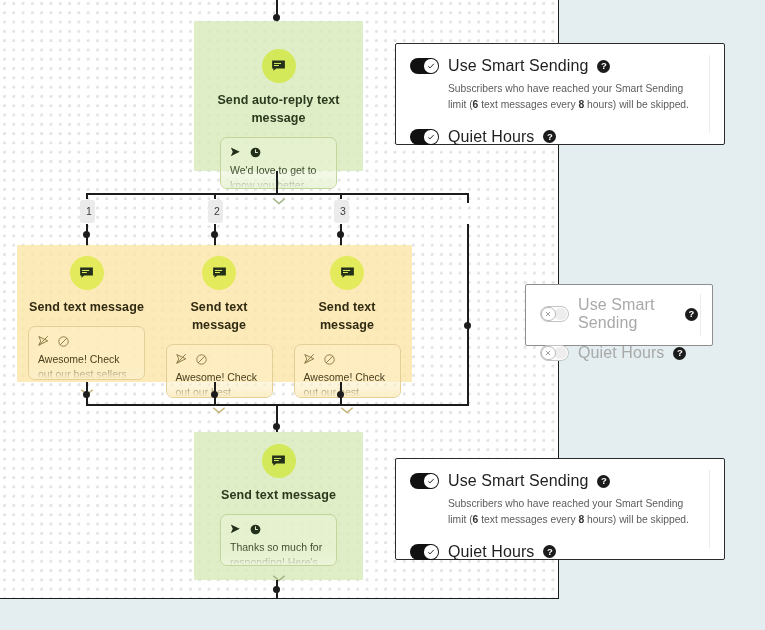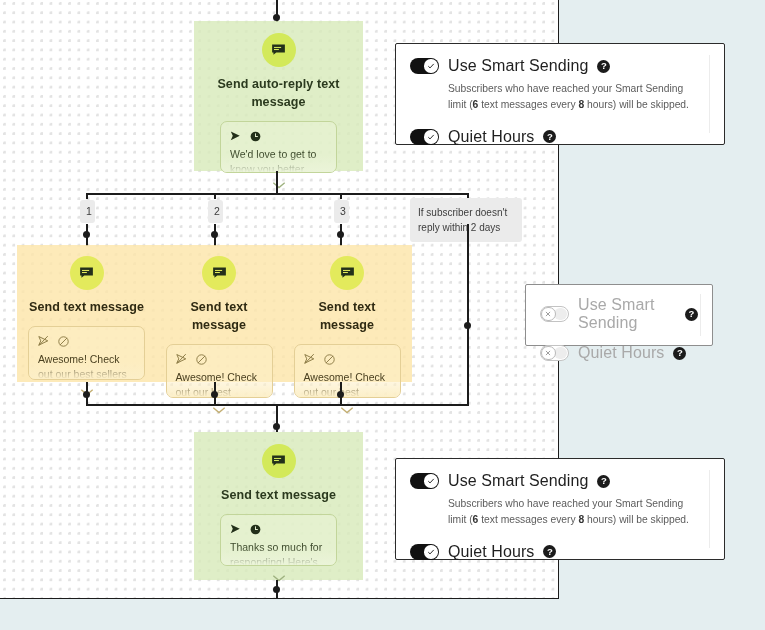--- a/index.html
+++ b/index.html
@@ -189,21 +189,21 @@
 </head>
 <body>
 
 <div id="canvas">
 
   <div class="ln vln" style="left:276px;top:0px;height:22px;"></div>
   <div class="dot" style="left:273px;top:14px;"></div>
 
   <div class="node green" style="left:194px;top:21px;width:169px;height:150px;">
     <div class="band"></div>
-    <div class="node-inner" style="padding-top:12px;">
+    <div class="node-inner" style="padding-top:28px;">
       <div class="node-icon">
         <svg width="15" height="15" viewBox="0 0 16 16">
             <path d="M1.2 1.6h13.6v8.4H5.6L2.6 12.6V10H1.2z" fill="#23301a"></path>
             <rect x="3.2" y="4.2" width="7.6" height="1.1" fill="#d3e95a"></rect>
             <rect x="3.2" y="6.4" width="5.2" height="1.1" fill="#d3e95a"></rect>
           </svg>
       </div>
       <div class="node-title">Send auto-reply text message</div>
       <div class="msg-box" style="width:117px;height:52px;position:relative;">
         <div class="msg-icons">
@@ -232,21 +232,20 @@
   <div class="ln hln" style="left:86px;top:193px;width:382px;"></div>
 
   <div class="ln vln" style="left:86px;top:193px;height:6px;"></div>
   <div class="ln vln" style="left:214px;top:193px;height:6px;"></div>
   <div class="ln vln" style="left:340px;top:193px;height:6px;"></div>
   <div class="ln vln" style="left:467px;top:193px;height:10px;"></div>
 
   <div class="branch-pill" style="left:80px;top:200px;width:15px;">1</div>
   <div class="branch-pill" style="left:208px;top:200px;width:15px;">2</div>
   <div class="branch-pill" style="left:334px;top:200px;width:15px;">3</div>
-  <div class="cond-box" style="left:410px;top:198px;">If subscriber doesn't reply within 2 days</div>
 
   <div class="ln vln" style="left:86px;top:224px;height:22px;"></div>
   <div class="dot" style="left:83px;top:231px;"></div>
   <div class="ln vln" style="left:214px;top:224px;height:22px;"></div>
   <div class="dot" style="left:211px;top:231px;"></div>
   <div class="ln vln" style="left:340px;top:224px;height:22px;"></div>
   <div class="dot" style="left:337px;top:231px;"></div>
 
   <div class="node yellow" style="left:17px;top:245px;width:139px;height:137px;">
     <div class="band"></div>

